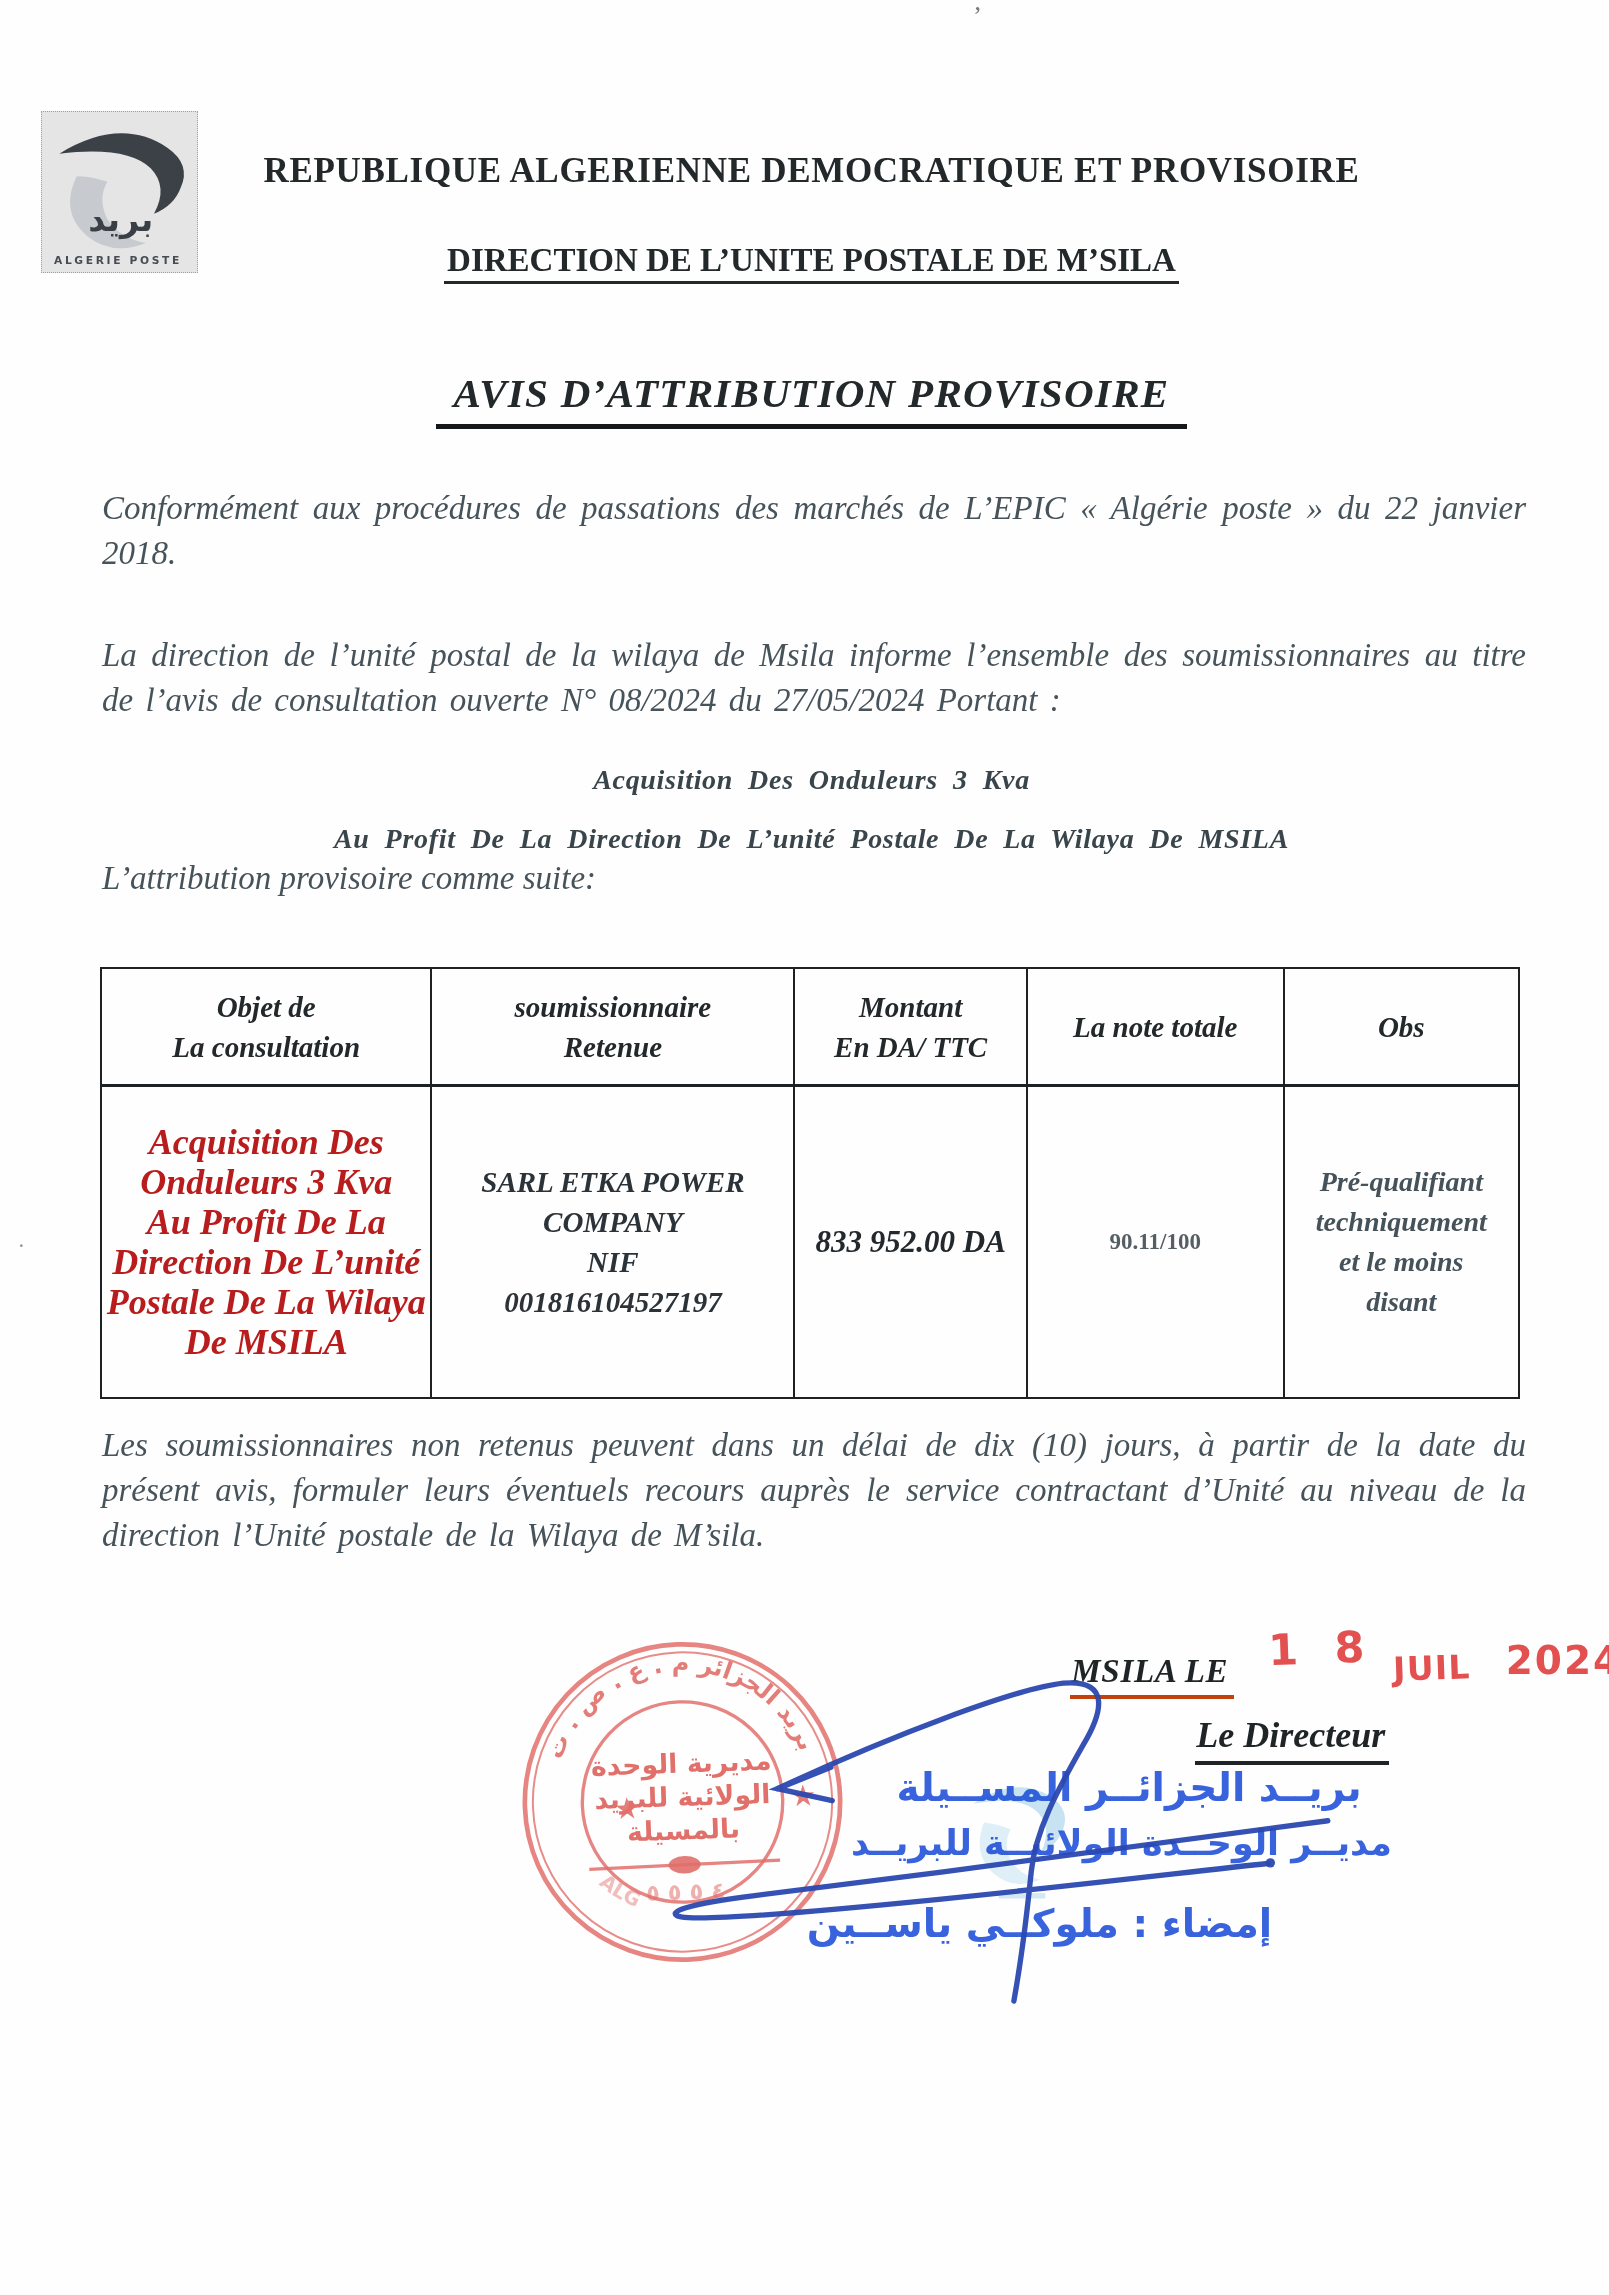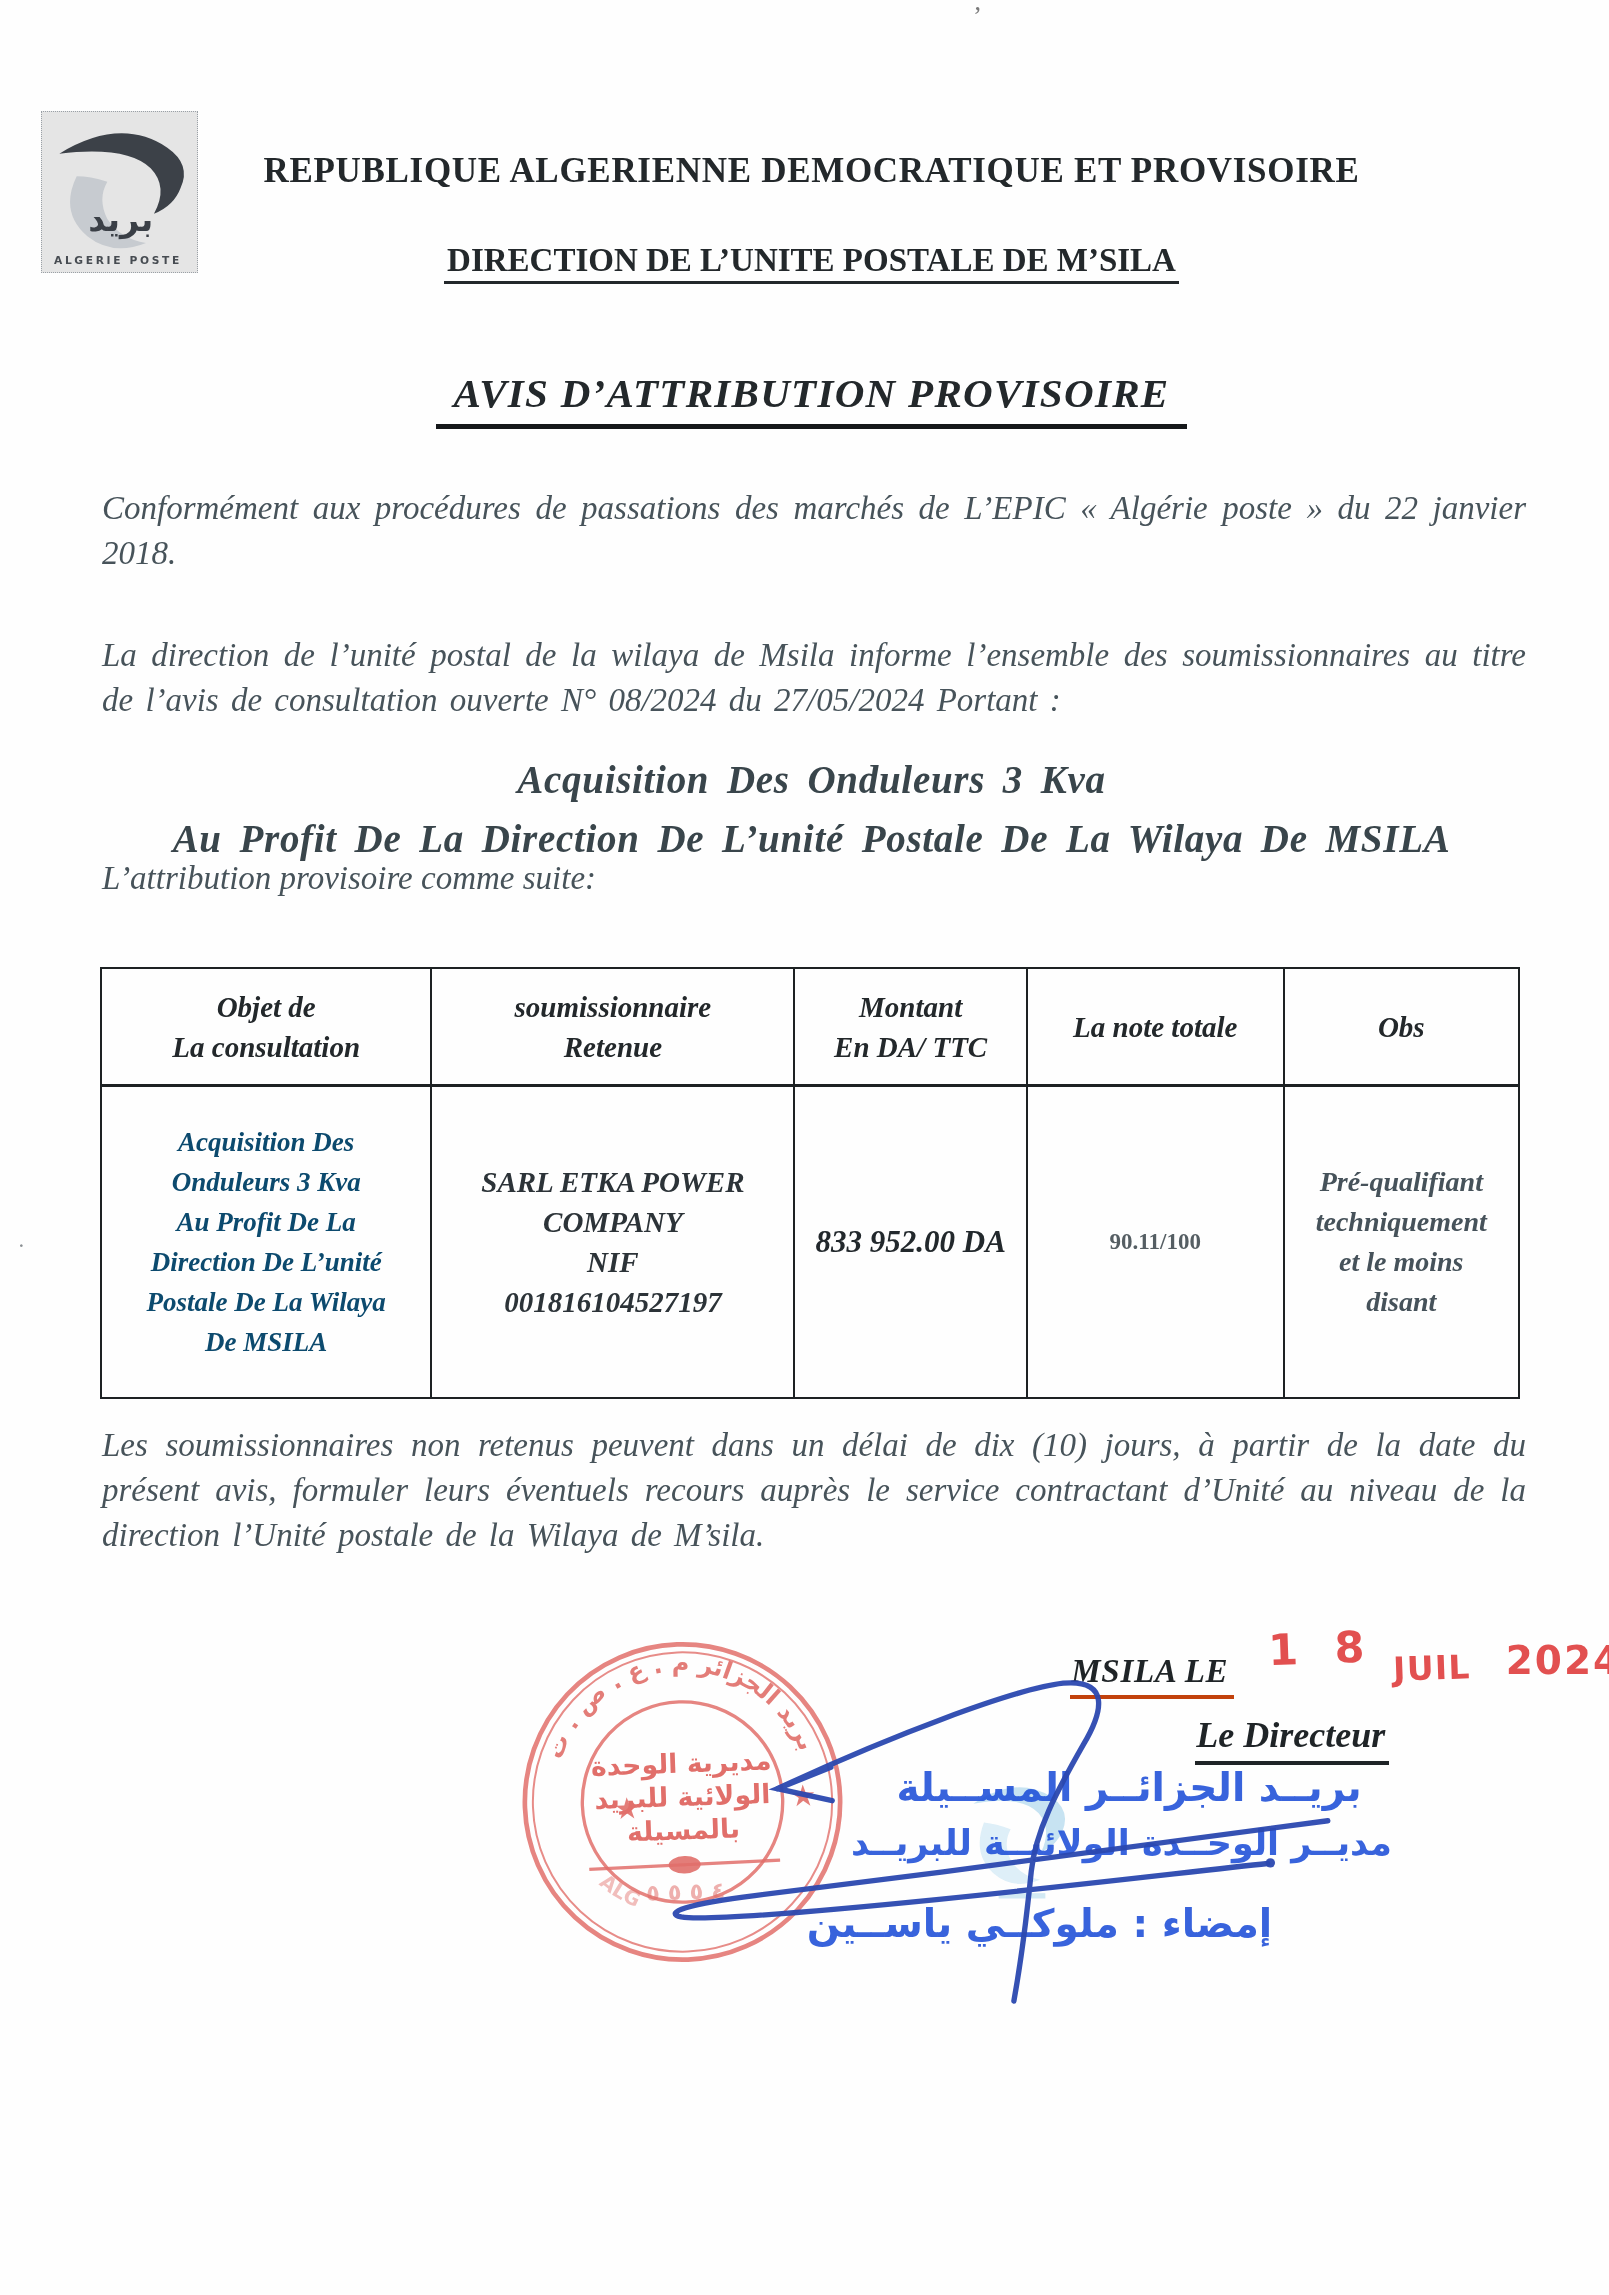--- a/index.html
+++ b/index.html
@@ -34,42 +34,42 @@
   .para{
     position:absolute;left:102px;width:1424px;
     font-style:italic;font-size:33px;line-height:45px;
     color:#47535a;text-align:justify;word-spacing:4px;
   }
   .p1{top:486px;}
   .p2{top:633px;}
   .p3{top:1423px;}
   .subject{
     position:absolute;left:80px;top:750px;width:1463px;text-align:center;
-    font-weight:bold;font-style:italic;font-size:39px;line-height:59px;
+    font-weight:bold;font-style:italic;font-size:28px;line-height:59px;
     color:#39454b;letter-spacing:0.7px;word-spacing:7.3px;
   }
   .attr-intro{
     position:absolute;left:102px;top:860px;
     font-style:italic;font-size:33px;color:#47535a;
   }
   
   .tbl{
     position:absolute;left:100px;top:967px;width:1420px;height:416px;
     border-collapse:collapse;table-layout:fixed;
   }
   .tbl td{border:2.7px solid #1d2123;vertical-align:middle;text-align:center;padding:4px;}
   .tbl .hrow td{border-bottom:3.3px solid #1d2123;height:107px;}
   .tbl .hcell{
     font-weight:bold;font-style:italic;font-size:29px;line-height:40px;
     color:#23282b;white-space:pre-line;
   }
   .tbl .brow td{height:302px;}
   .cell-objet{
-    font-weight:bold;font-style:italic;font-size:27px;line-height:40px;
-    color:#0c4a6e;white-space:pre-line;
+    font-weight:bold;font-style:italic;font-size:36px;line-height:40px;
+    color:#b91c1c;white-space:pre-line;
   }
   .cell-soum{
     font-weight:bold;font-style:italic;font-size:29px;line-height:40px;
     color:#2c3338;white-space:pre-line;
   }
   .cell-montant{font-weight:bold;font-style:italic;font-size:31px;color:#22282c;}
   .cell-note{font-weight:bold;font-size:23px;color:#555e63;}
   .cell-obs{
     font-weight:bold;font-style:italic;font-size:28px;line-height:40px;
     color:#46525a;white-space:pre-line;

